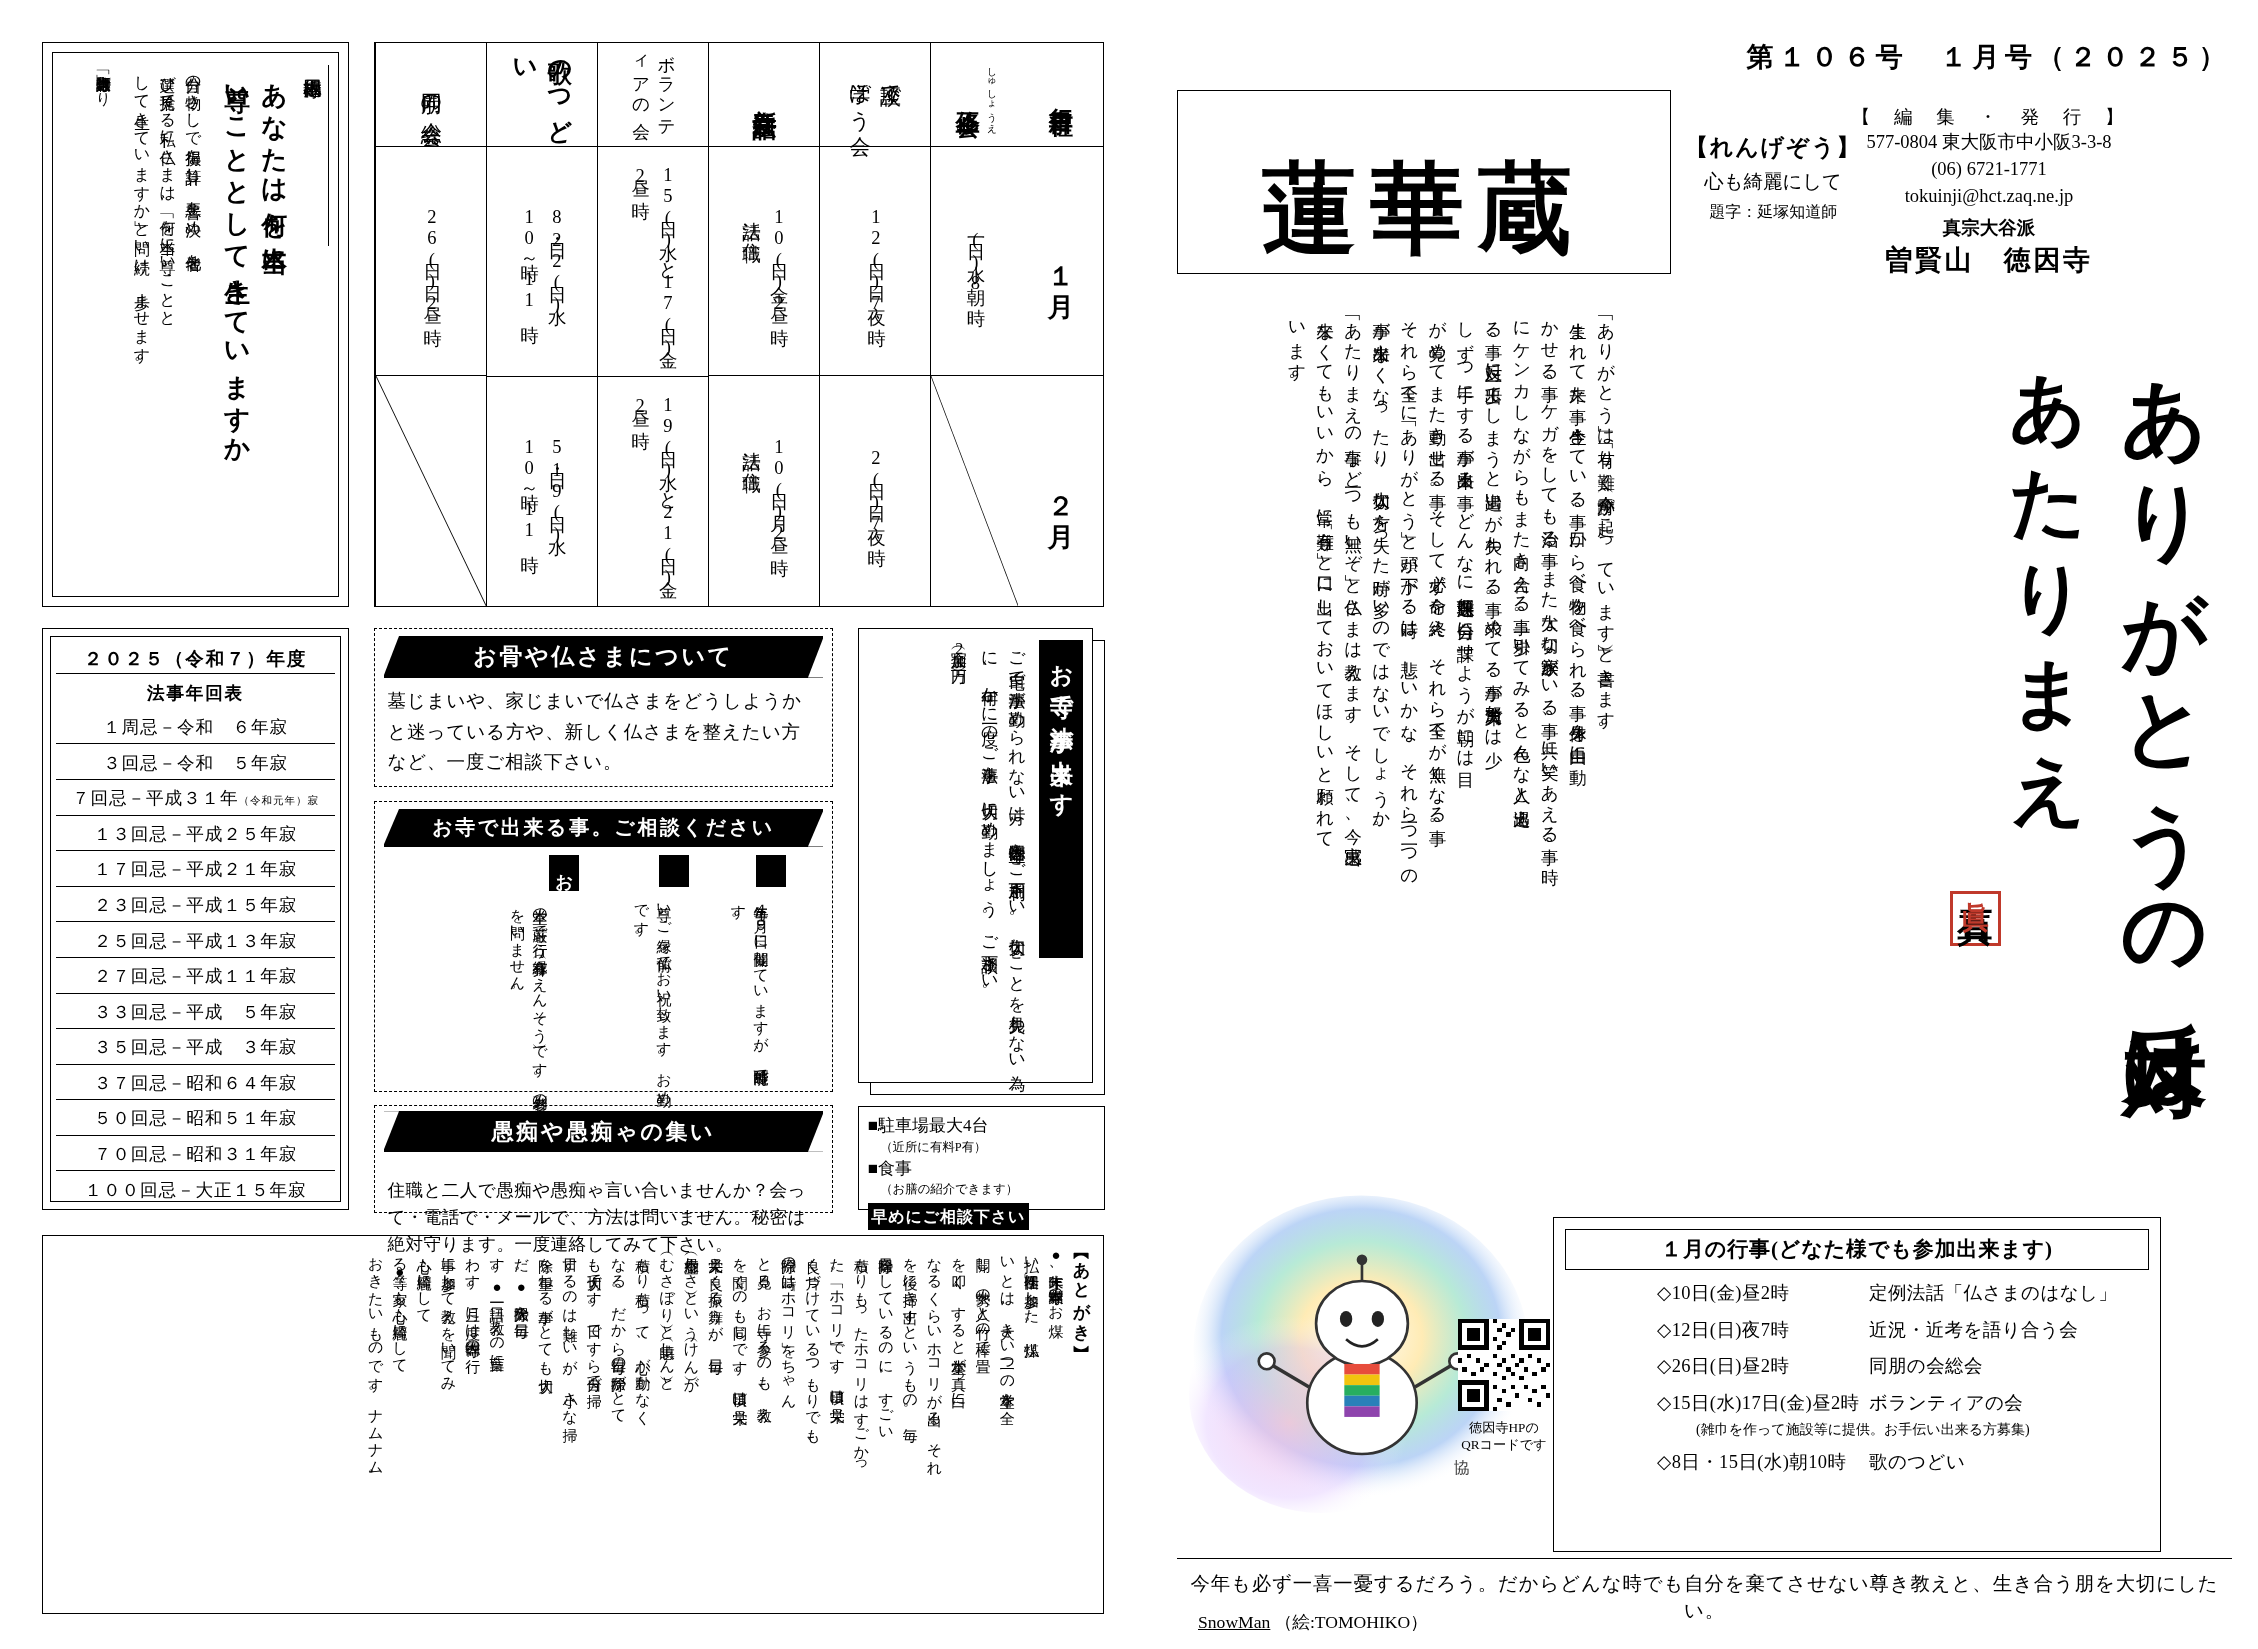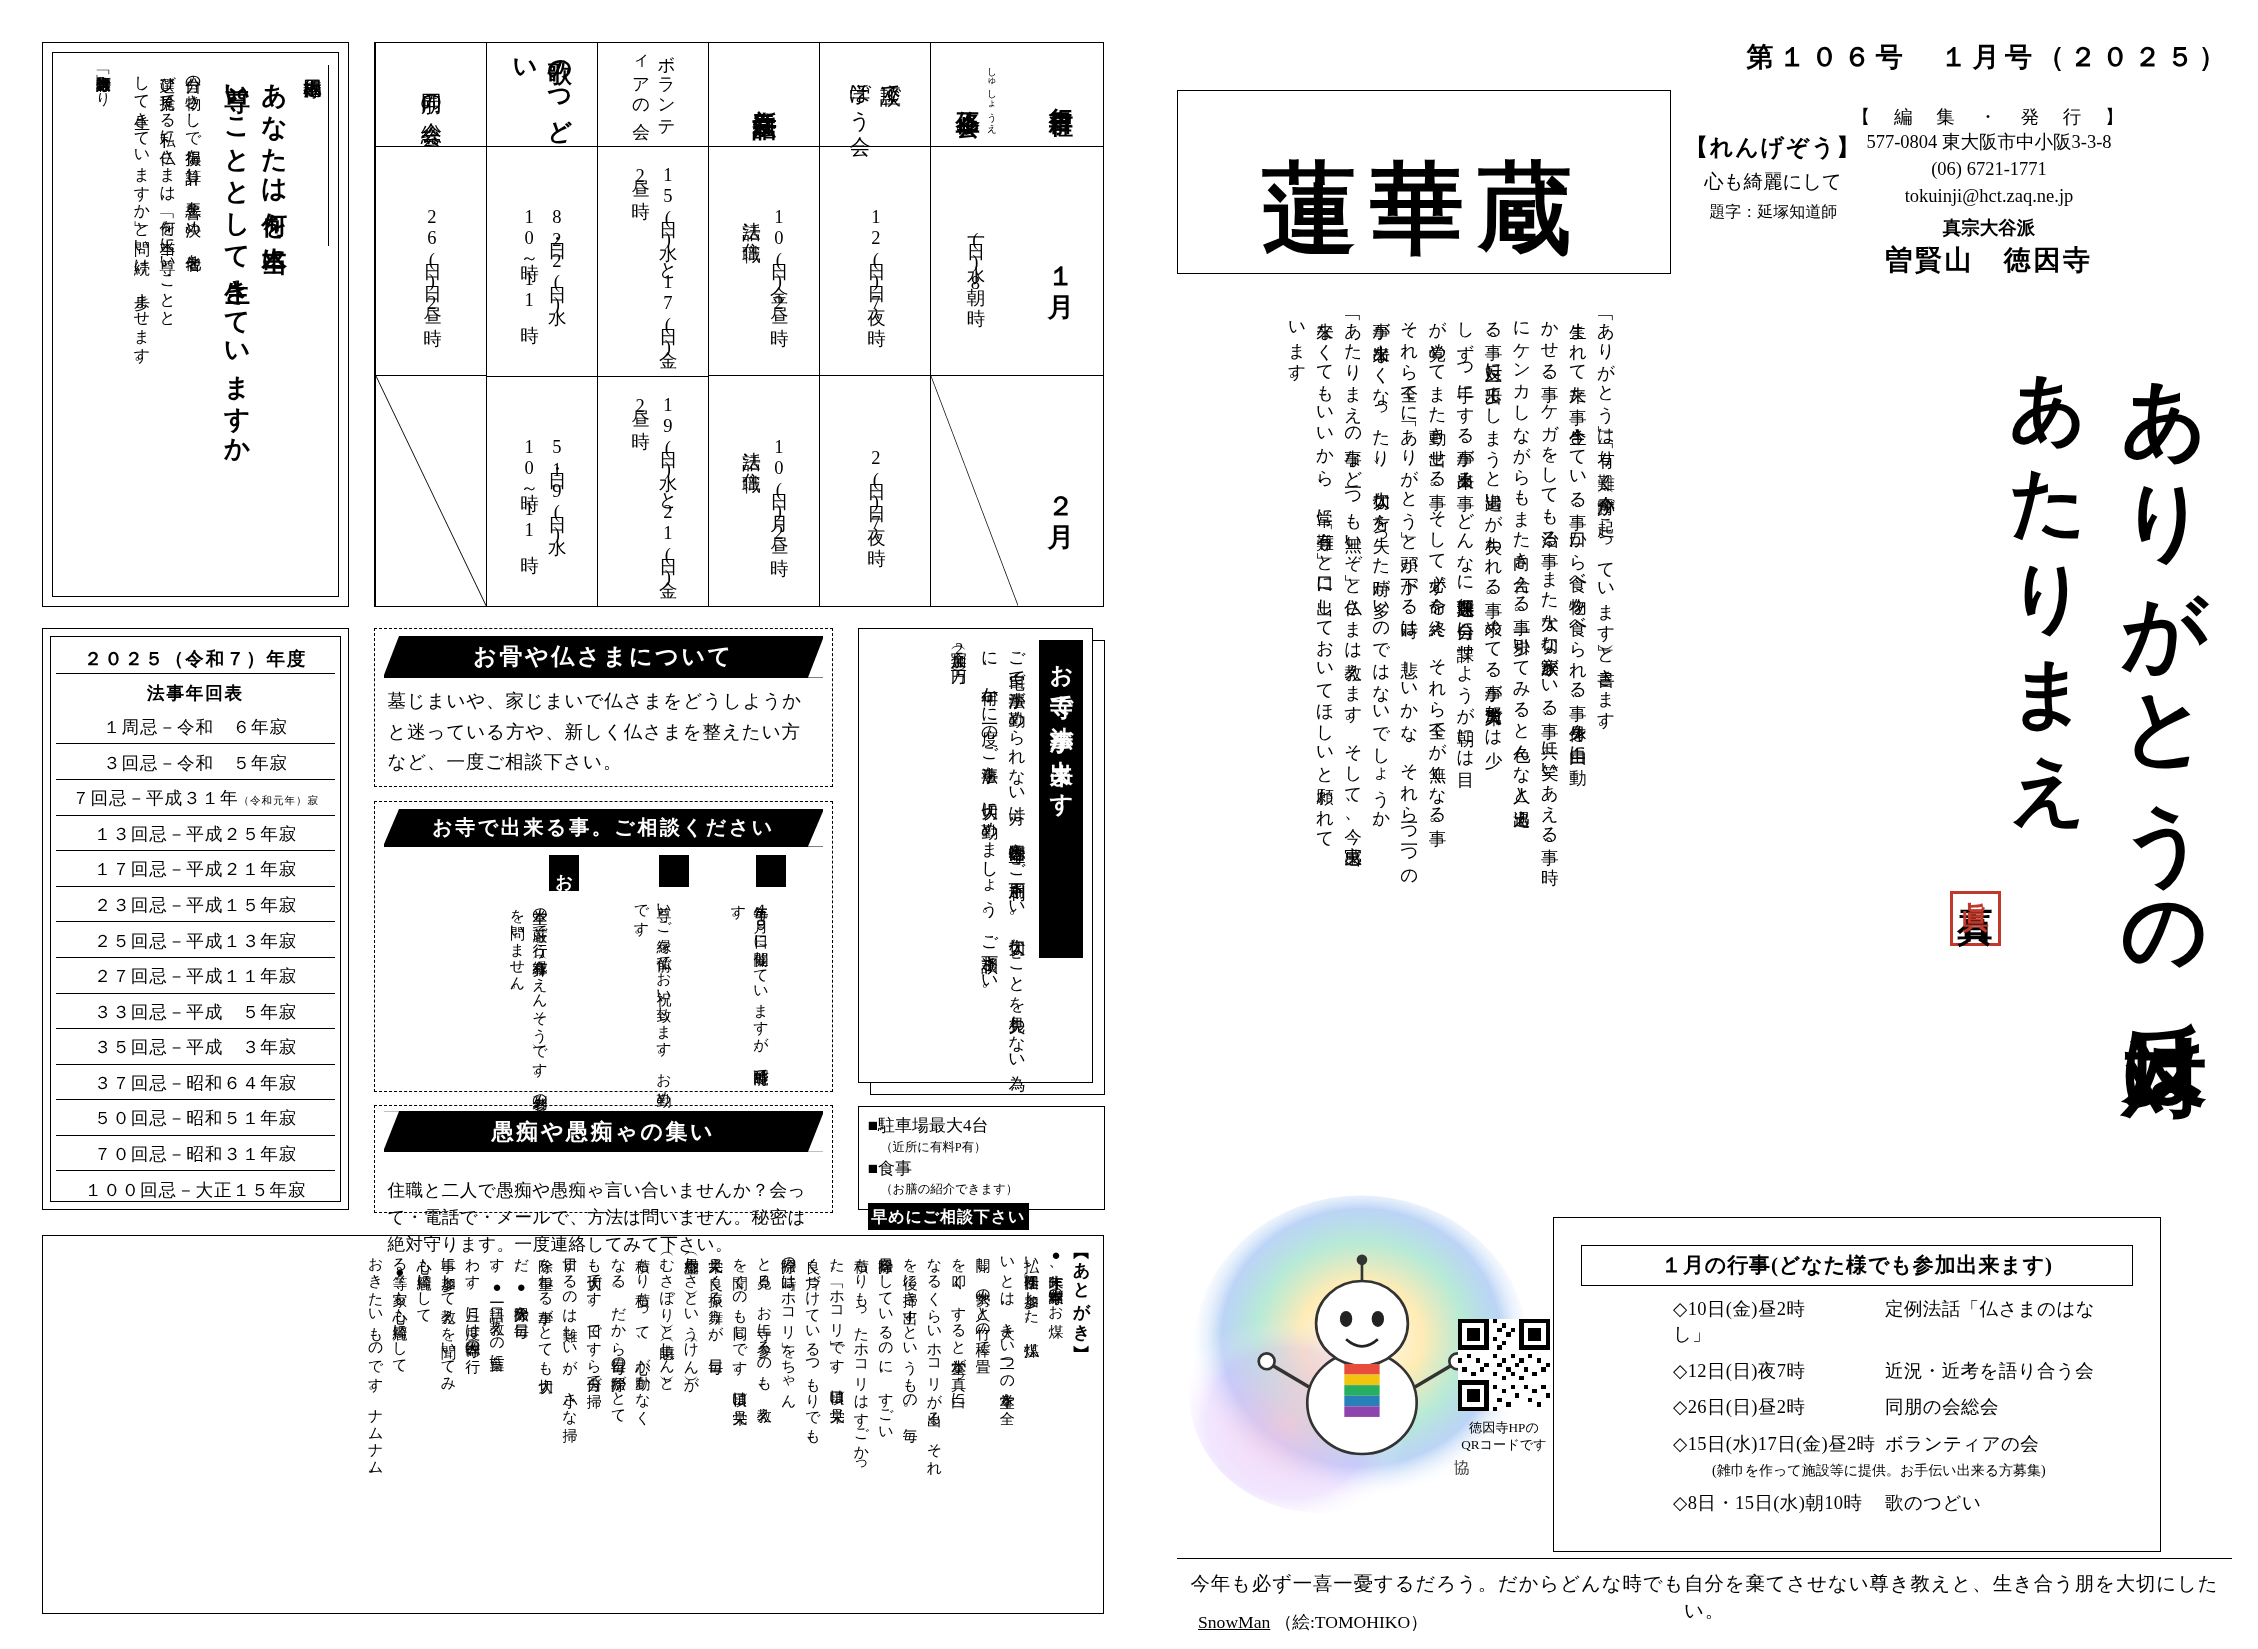--- a/index.html
+++ b/index.html
@@ -209,21 +209,21 @@
   }
 
   
   .snow { position:absolute; left:42px; top:1182px; width:353px; height:371px; }
   .snow-cap { position:absolute; left:51px; bottom:16px; font-size:17.6px; }
   .snow-cap .u { text-decoration:underline; }
 
   
   .janbox {
     position:absolute; left:406px; top:1217px; width:608px; height:335px;
-    border:1.8px solid #000; padding:27px;
+    border:1.8px solid #000; padding:11px;
   }
   .janbox .title {
     border:1.8px solid #000; text-align:center; font-size:21px; font-weight:bold;
     padding:5.3px 0; letter-spacing:0.9px;
   }
   .jan-list { margin-top:10.6px; padding-left:92px; }
   .jan-row { font-size:18.5px; margin-bottom:11.5px; letter-spacing:0.4px; }
   .jan-row .d { display:inline-block; width:212px; }
   .jan-note { font-size:14px; margin:-5.3px 0 10.6px 39px; }
 

